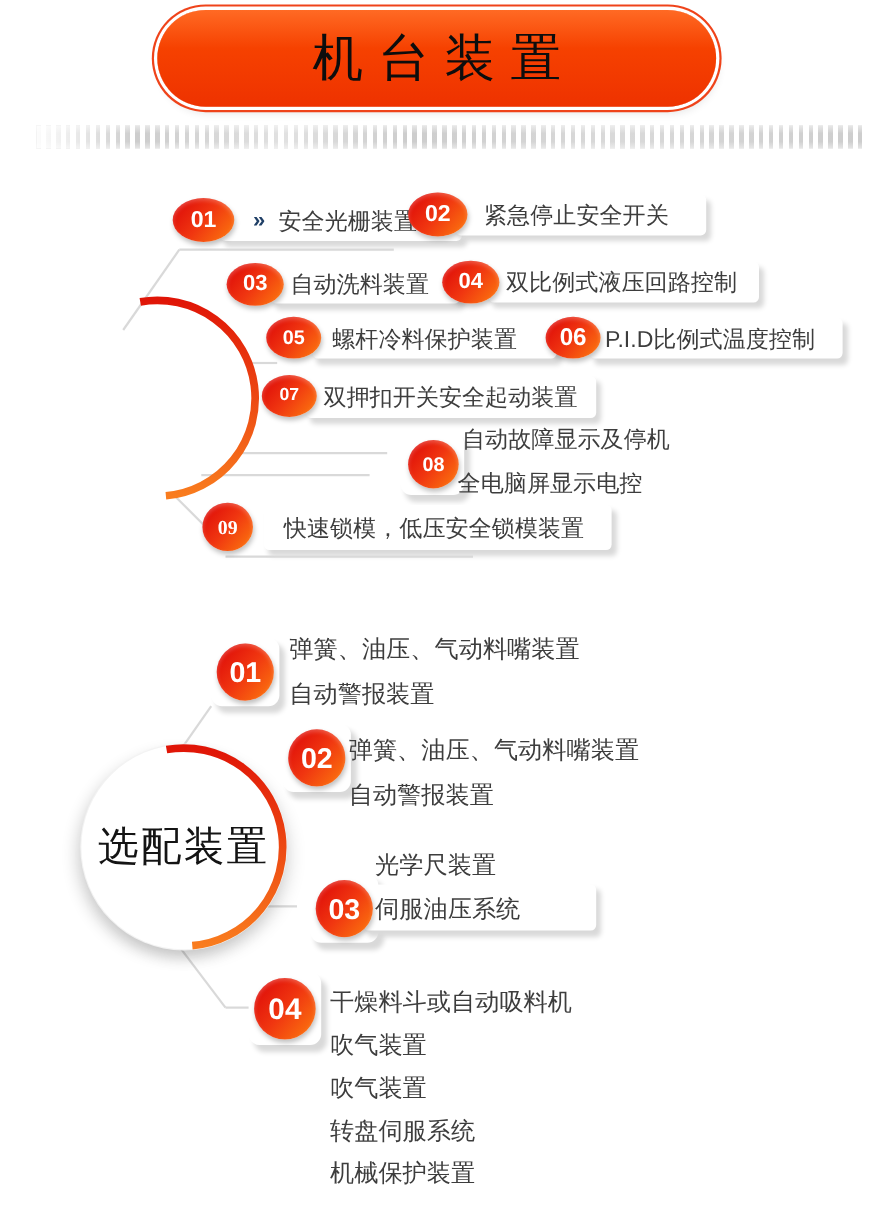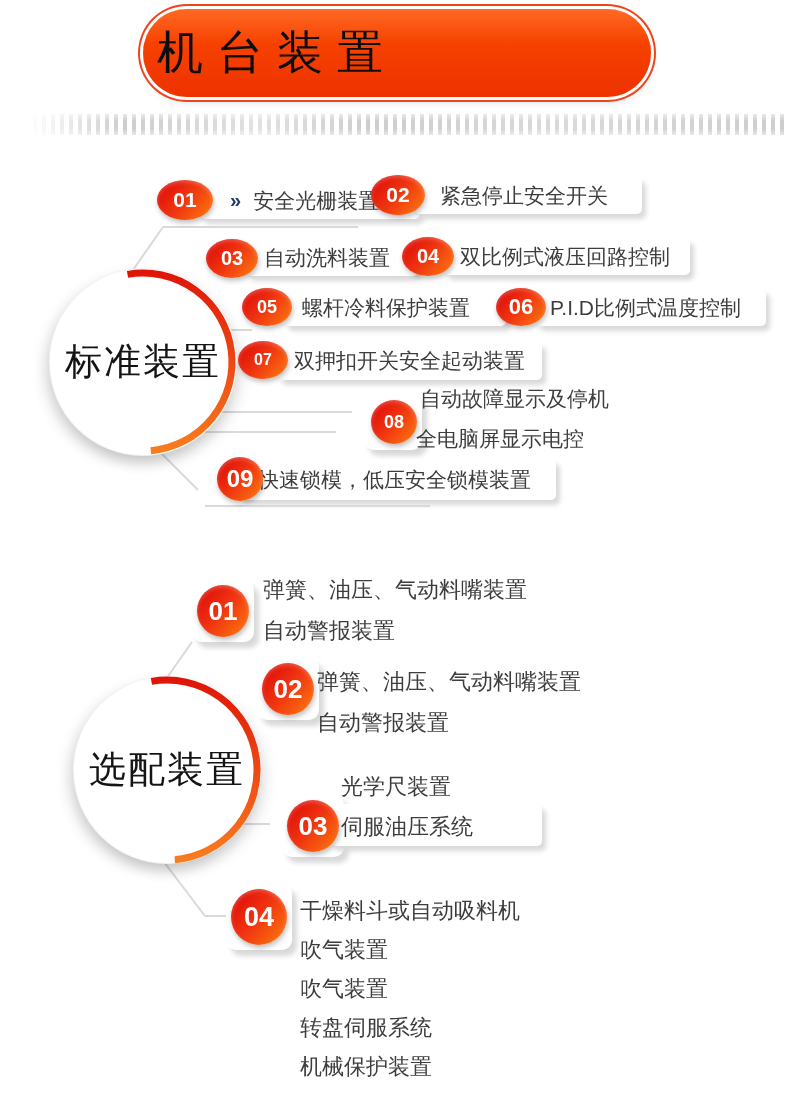--- a/index.html
+++ b/index.html
@@ -6,21 +6,21 @@
   .page {
     position:relative; width:790px; height:1116px; background:#ffffff;
     font-family:"Liberation Sans", sans-serif; overflow:hidden;
   }
   
   .banner {
     position:absolute; left:143px; top:9px; width:508px; height:88px;
     border-radius:46px;
     background:linear-gradient(180deg,#ff6a24 0%,#f64100 40%,#ee3200 100%);
     box-shadow:0 0 0 3px #ffffff, 0 0 0 5px #ef431a, 2px 6px 8px rgba(0,0,0,0.10);
-    display:flex; align-items:center; justify-content:flex-start; z-index:6;
+    display:flex; align-items:center; justify-content:center; z-index:6;
   }
   .banner-title {
     font-size:46px; color:#0d0d0d; letter-spacing:14px; text-indent:14px;
     font-weight:500; white-space:nowrap;
   }
   
   .separator {
     position:absolute; left:33px; top:114px; width:752px; height:21px;
     background:repeating-linear-gradient(90deg,#cdcdcd 0 4px,#ffffff 4px 9px);
   }
@@ -92,23 +92,20 @@
       <line x1="205" y1="916" x2="232" y2="916"></line>
     </g>
   </svg>
 
   <div class="banner">
     <div class="banner-title">机台装置</div>
   </div>
 
   <div class="separator"></div>
 
-  <div class="big-circle" style="left:50px; top:269px;">
-    <div class="circle-label">标准装置</div>
-  </div>
   <div class="big-circle" style="left:74px; top:677px;">
     <div class="circle-label">选配装置</div>
   </div>
 
   <svg class="arcs" width="790" height="1116">
     <defs>
       <linearGradient id="arcGrad" x1="0" y1="0" x2="0" y2="1">
         <stop offset="0" stop-color="#e01507"></stop>
         <stop offset="1" stop-color="#f97c1e"></stop>
       </linearGradient>
@@ -154,21 +151,21 @@
   <div class="badge" style="left:238px; top:341px; width:50px; height:38px; font-size:16px;">07</div>
 
   <div class="tab" style="left:364px; top:394px; width:58px; height:56px;"></div>
   <div class="badge" style="left:371px; top:400px; width:46px; height:44px; font-size:18px;">08</div>
   <div class="free-text" style="left:420px; top:385px;">自动故障显示及停机</div>
   <div class="free-text" style="left:396px; top:425px;margin-left:20px;">全电脑屏显示电控</div>
 
   <div class="pill" style="left:240px; top:459px; width:298px; height:41px; padding-left:18px;align-items:center;">
     <span>快速锁模，低压安全锁模装置</span>
   </div>
-  <div class="badge" style="left:217px; top:457px; width:46px; height:44px; font-size:24px;">09</div>
+  <div class="badge" style="left:184px; top:457px; width:46px; height:44px; font-size:18px;font-family:Liberation Serif, serif;">09</div>
 
   <div class="tab" style="left:192px; top:580px; width:62px; height:62px;"></div>
   <div class="badge" style="left:197px; top:585px; width:52px; height:52px; font-size:26px;">01</div>
   <div class="free-text t22" style="left:263px; top:575px;">弹簧、油压、气动料嘴装置</div>
   <div class="free-text t22" style="left:263px; top:616px;">自动警报装置</div>
 
   <div class="tab" style="left:257px; top:658px; width:62px; height:62px;"></div>
   <div class="badge" style="left:262px; top:663px; width:52px; height:52px; font-size:26px;">02</div>
   <div class="free-text t22" style="left:317px; top:667px;">弹簧、油压、气动料嘴装置</div>
   <div class="free-text t22" style="left:317px; top:708px;">自动警报装置</div>

